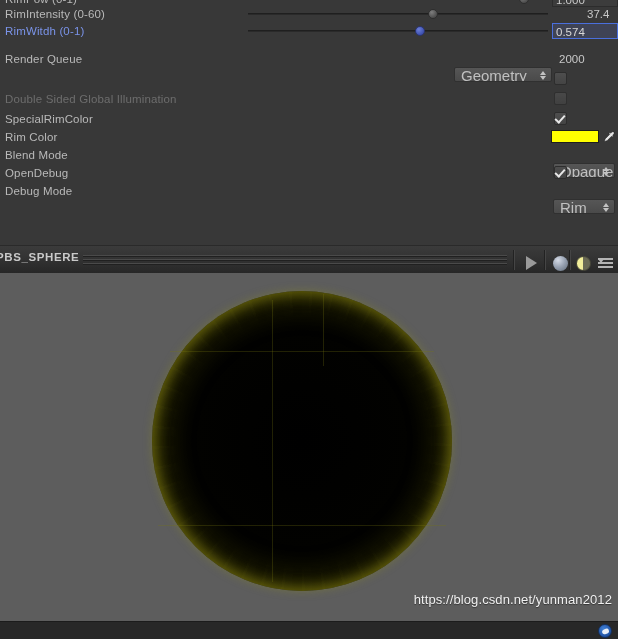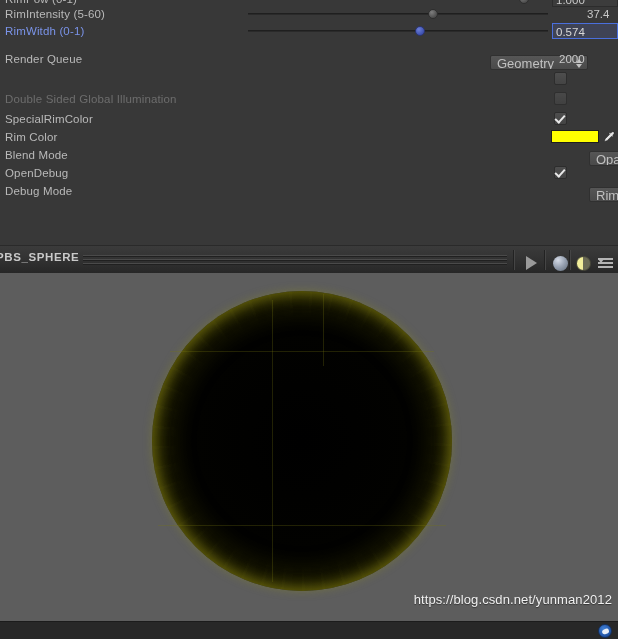--- a/index.html
+++ b/index.html
@@ -114,33 +114,32 @@
     color: #d8d8d8;
   }
   .numfield.plain {
     background: transparent;
     border: none;
   }
 
   
   .dropdown {
     position: absolute;
-    top: 4px;
+    top: 16px;
     height: 15px;
     line-height: 15px;
     background: linear-gradient(#565656, #4a4a4a);
     border: 1px solid #303030;
     border-radius: 2px;
     box-sizing: border-box;
     padding-left: 6px;
     color: #c0c0c0;
-    font-size: 13px;
+    font-size: 15px;
     white-space: nowrap;
     overflow: hidden;
-    margin-left: 36px;
   }
   .dropdown .arrows {
     position: absolute;
     right: 4px;
     top: 0;
     height: 15px;
     width: 8px;
   }
   .dropdown .arrows::before,
   .dropdown .arrows::after {
@@ -419,21 +418,21 @@
     <div class="prop-row" style="top:-9px;">
       <div class="prop-label">RimPow (0-1)</div>
       <div class="slider" style="left:248px;width:300px;">
 
         <div class="slider-knob" style="left:92%;"></div>
       </div>
       <div class="numfield" style="left:552px;width:66px;">1.000</div>
     </div>
 
     <div class="prop-row" style="top:6px;">
-      <div class="prop-label">RimIntensity (5-60)</div>
+      <div class="prop-label">RimIntensity (0-60)</div>
       <div class="slider" style="left:248px;width:300px;">
         <div class="slider-track"></div>
         <div class="slider-knob" style="left:61.7%;"></div>
       </div>
       <div class="numfield plain" style="left:584px;width:66px;">37.4</div>
     </div>
 
     <div class="prop-row" style="top:23px;">
       <div class="prop-label accent">RimWitdh (0-1)</div>
       <div class="slider" style="left:248px;width:300px;">

